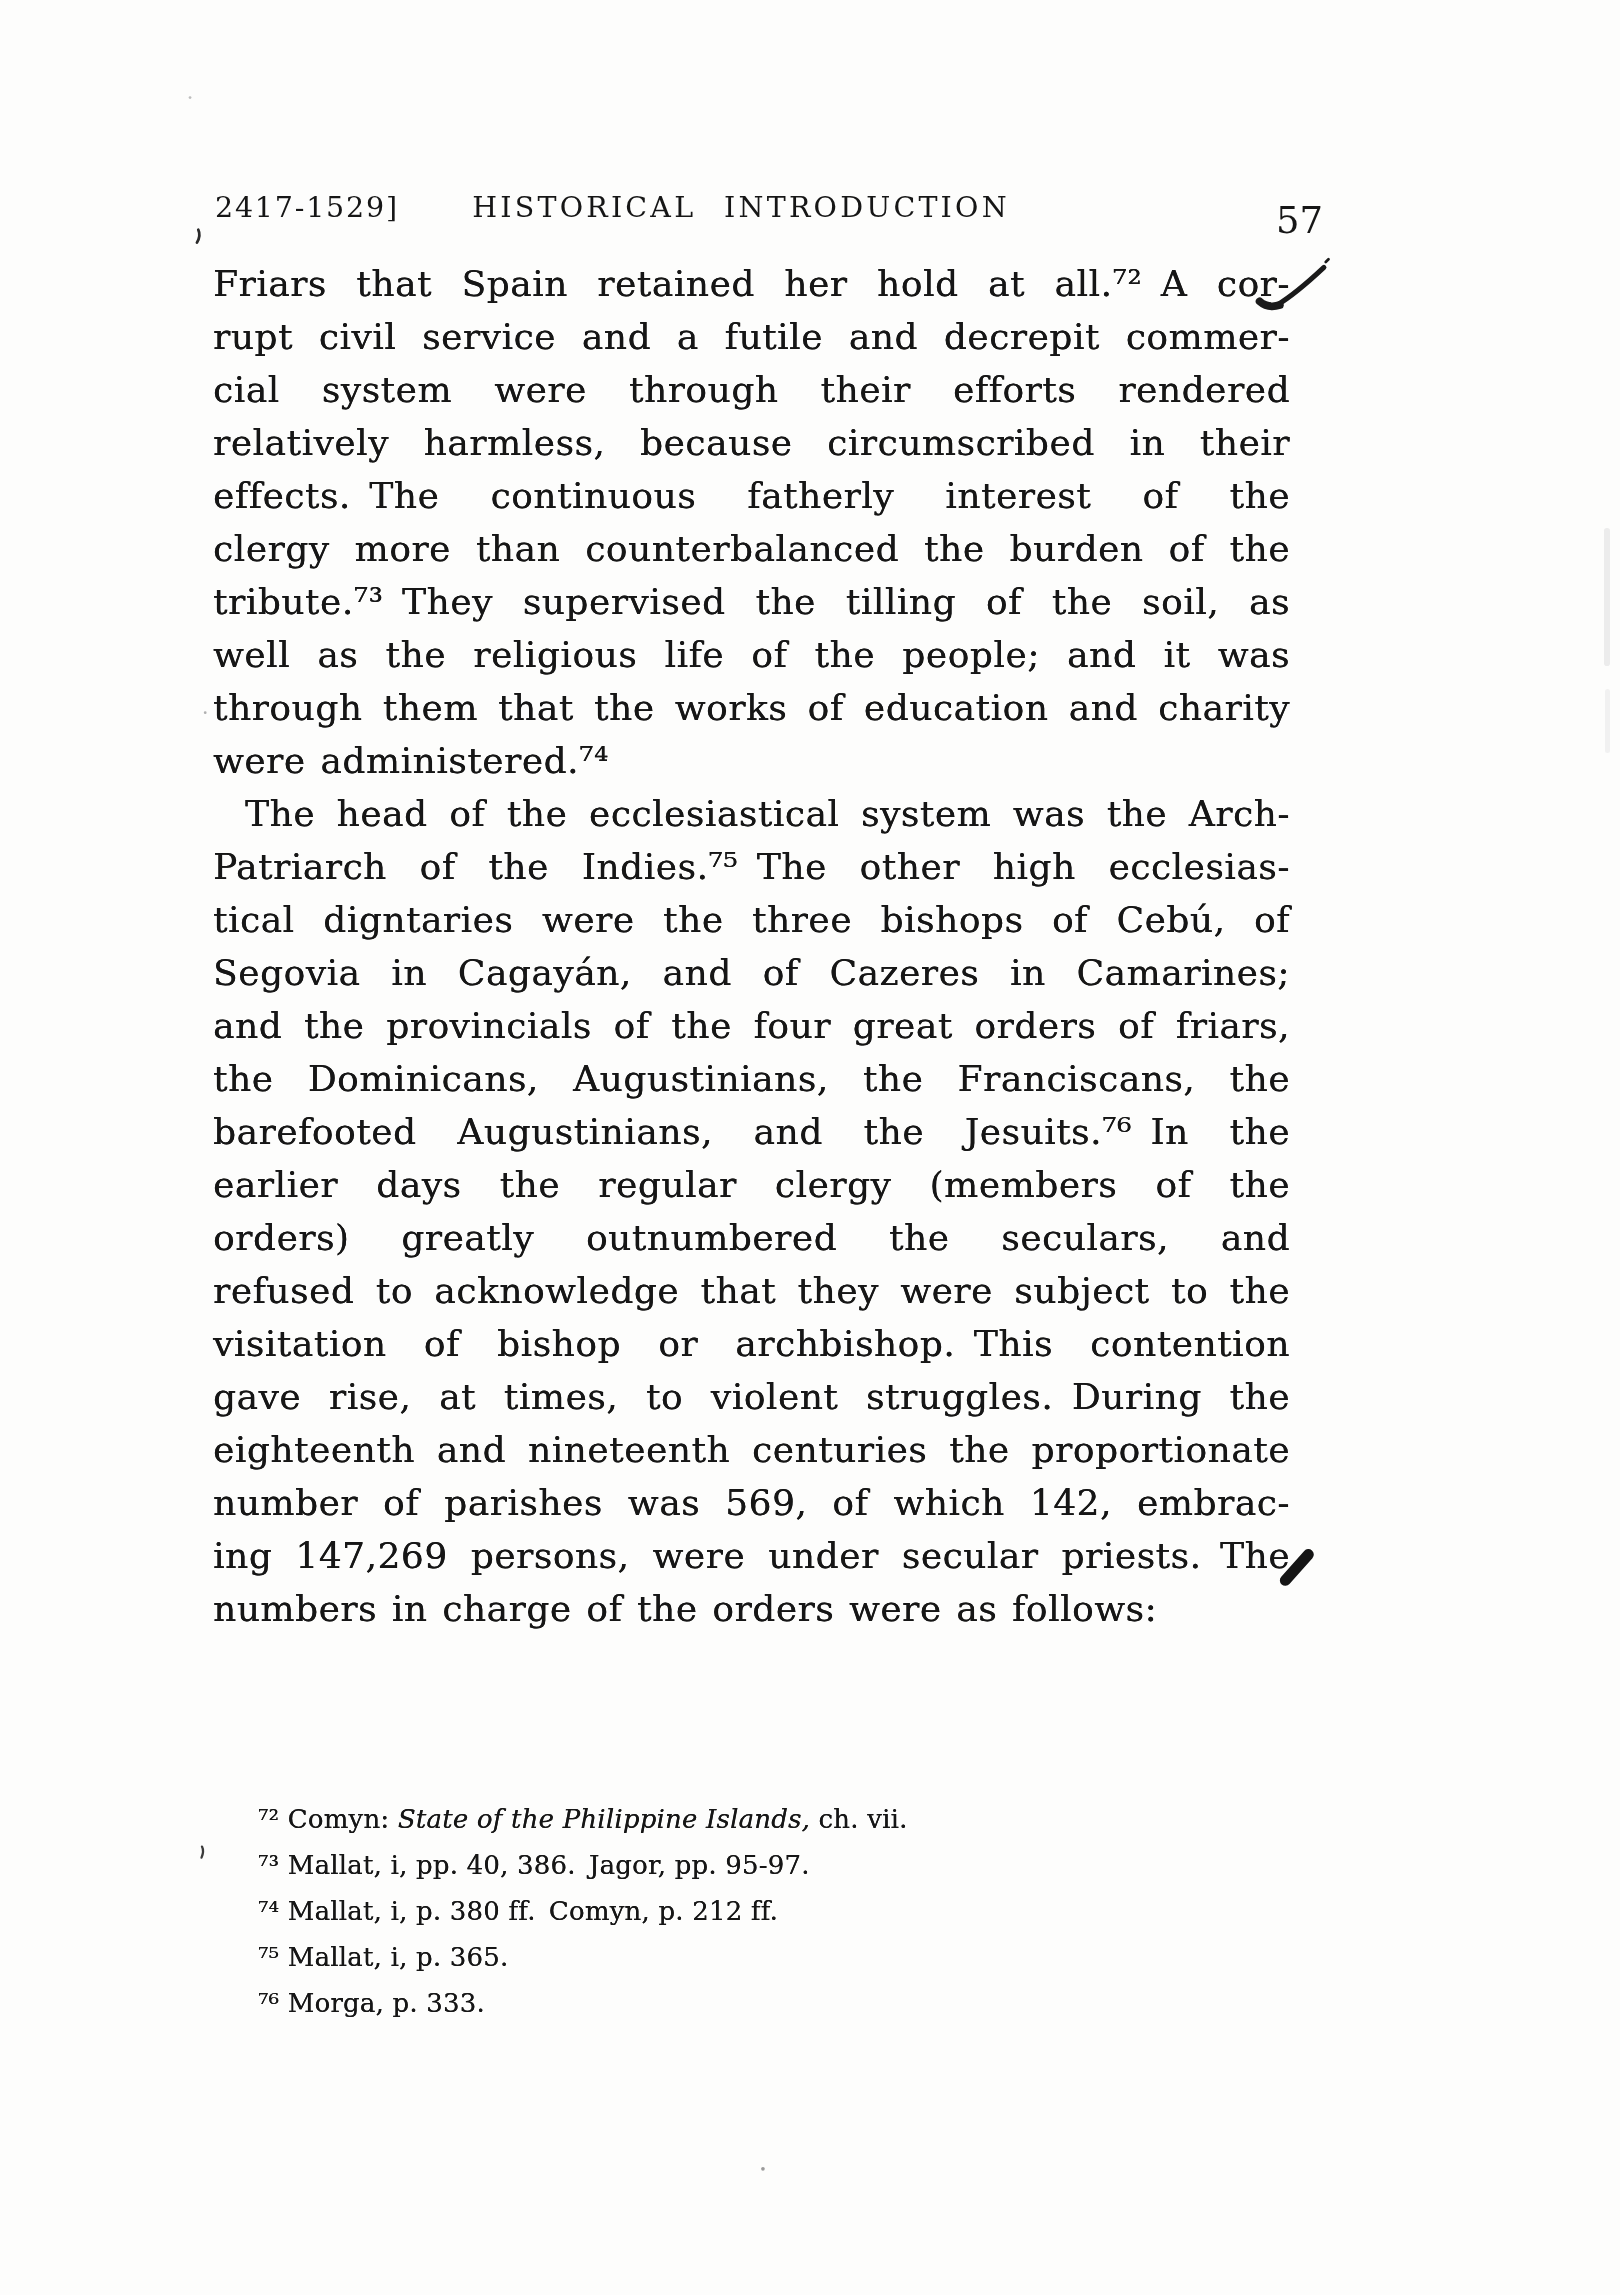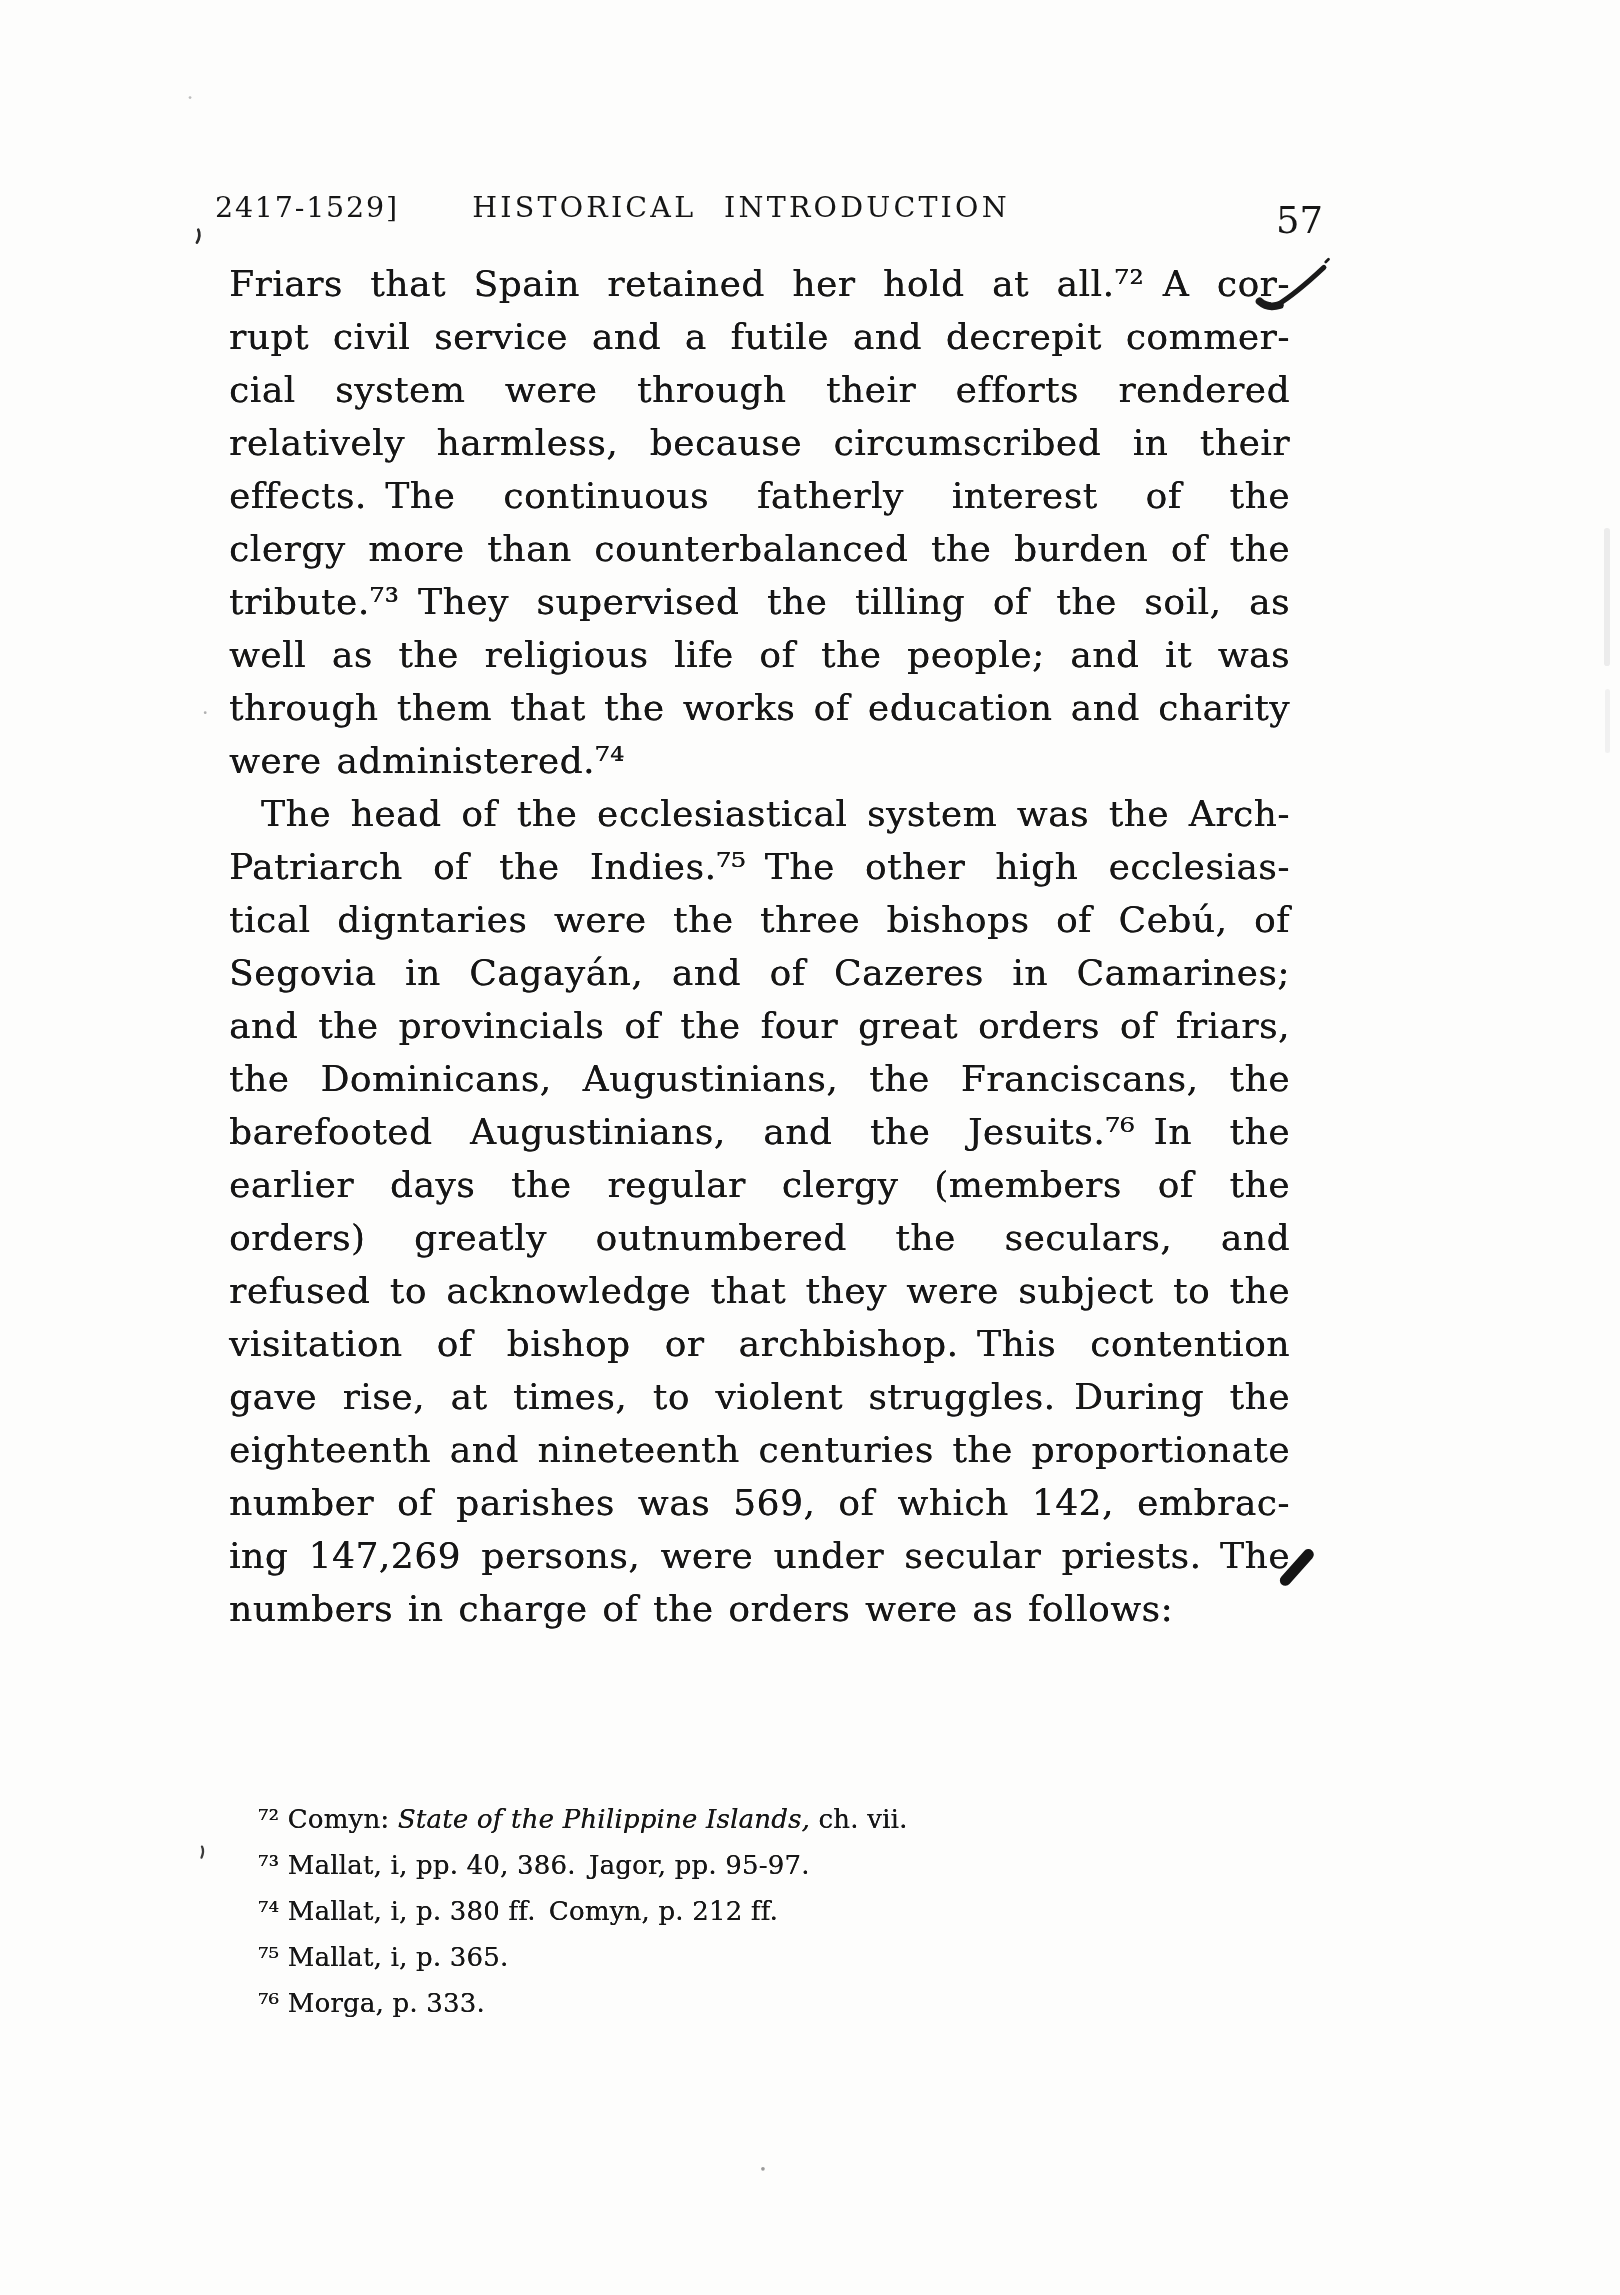--- a/index.html
+++ b/index.html
@@ -63,21 +63,20 @@
     font-size: 36px;
     line-height: 53px;
     letter-spacing: 0.5px;
     word-spacing: 2.8px;
     text-shadow: 0.2px 0 0 currentColor;
   }
   .line {
     text-align: justify;
     text-align-last: justify;
     white-space: normal;
-    margin-left: 16px;
   }
   .line.last {
     text-align-last: left;
   }
   .line.indent {
     text-indent: 32px;
   }
   
   .footnotes {
     position: absolute;

